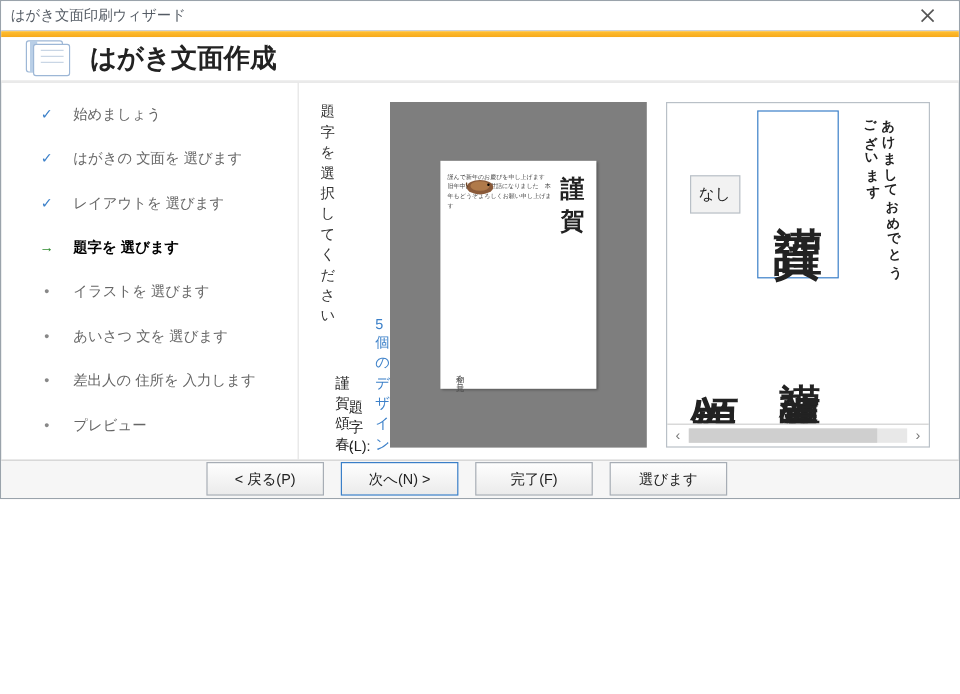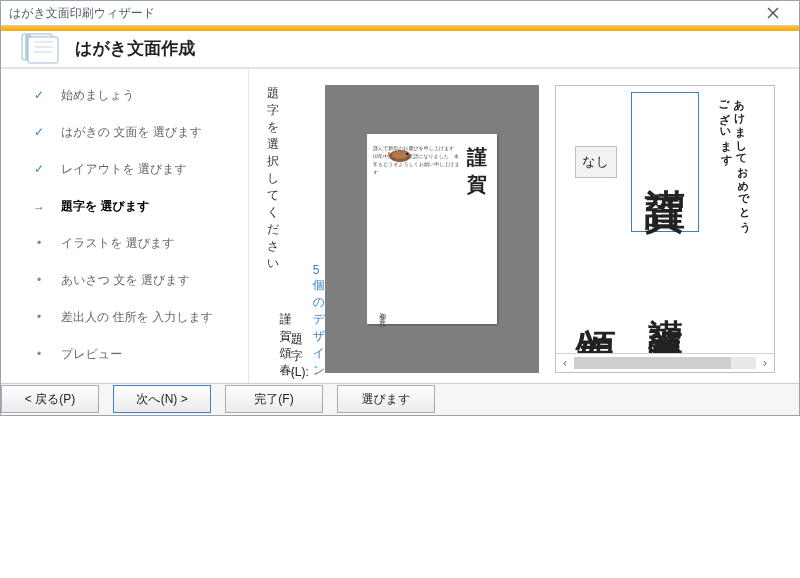--- a/index.html
+++ b/index.html
@@ -3,21 +3,21 @@
 <meta charset="utf-8">
 <style>
   html,body{margin:0;padding:0;font-family:"Yu Gothic","Meiryo",sans-serif;font-size:12px;color:#222;background:#fff}
   .window{width:800px;height:416px;border:1px solid #9aa3ab;box-sizing:border-box;display:flex;flex-direction:column}
   .titlebar{height:30px;display:flex;align-items:center;justify-content:space-between;padding:0 8px;border-bottom:1px solid #d0d0d0;background:#fff}
   .titlebar .title{color:#545b64}
   .titlebar .close{width:36px;height:24px;display:flex;align-items:center;justify-content:center;color:#555;cursor:pointer}
   .ribbon{height:8px;background:linear-gradient(#ffbf33,#f6a91a)}
   .header{height:58px;display:flex;align-items:center;padding-left:18px;background:#fff;border-bottom:1px solid #e4e4e4}
   .header .icon{width:40px;height:36px;margin-right:16px;display:flex;align-items:center;justify-content:center}
-  .header h1{margin:0;font-size:17px;font-weight:bold;color:#222}
+  .header h1{margin:0;font-size:22px;font-weight:bold;color:#222}
   .body{flex:1;display:flex;border-top:1px solid #e4e4e4}
   .sidebar{width:290px;padding:18px 10px 0 30px;box-sizing:border-box}
   .step{display:flex;align-items:center;margin-bottom:20px;color:#666;cursor:default}
   .step.current .label{font-weight:bold;color:#000}
   .step .bullet{width:16px;margin-right:14px;display:inline-flex;align-items:center;justify-content:center;color:#3c80c9}
   .step.pending .bullet{color:#888}
   .content{flex:1;padding:16px 24px 0 18px;border-left:1px solid #e4e4e4;display:flex;}
   .instruction{margin-bottom:16px;color:#333}
   .row{display:flex;justify-content:space-between;align-items:flex-end;margin-bottom:4px}
   .count{color:#3c80c9}
@@ -33,21 +33,21 @@
   .cell{display:flex;align-items:center;justify-content:center}
   .cell.sel{border:1.5px solid #3a7fc8}
   .brush{font-family:"HGP行書体","Yu Mincho",serif;writing-mode:vertical-rl;font-weight:bold}
   .brush.big{font-size:40px;letter-spacing:6px}
   .brush.tiny{font-size:11px;letter-spacing:1px;transform:rotate(-3deg)}
   .none-btn{width:40px;height:30px;border:1px solid #b9c0c7;background:#f2f2f2;font-size:13px;display:flex;align-items:center;justify-content:center}
   .hscroll{height:18px;border-top:1px solid #d0d0d0;display:flex;align-items:center}
   .hscroll .arrow{width:18px;text-align:center;color:#777}
   .hscroll .track{flex:1;height:12px;background:#e8e8e8;position:relative}
   .hscroll .thumb{position:absolute;left:0;top:0;height:12px;width:86%;background:#cfcfcf}
-  .footer{height:52px;display:flex;align-items:center;justify-content:flex-start;gap:14px;padding-right:22px;border-top:1px solid #d0d0d0;background:#f6f6f6}
+  .footer{height:52px;display:flex;align-items:center;justify-content:center;gap:14px;padding-right:22px;border-top:1px solid #d0d0d0;background:#f6f6f6}
   .btn{min-width:96px;height:26px;border:1px solid #a7adb5;background:linear-gradient(#fefefe,#ebebeb);font-size:12px;display:flex;align-items:center;justify-content:center;cursor:pointer}
   .btn.primary{border:1.5px solid #3a7fc8}
 </style>
 </head>
 <body>
 
 <div class="window">
 
   <div class="titlebar">
     <span class="title">はがき文面印刷ウィザード</span>

